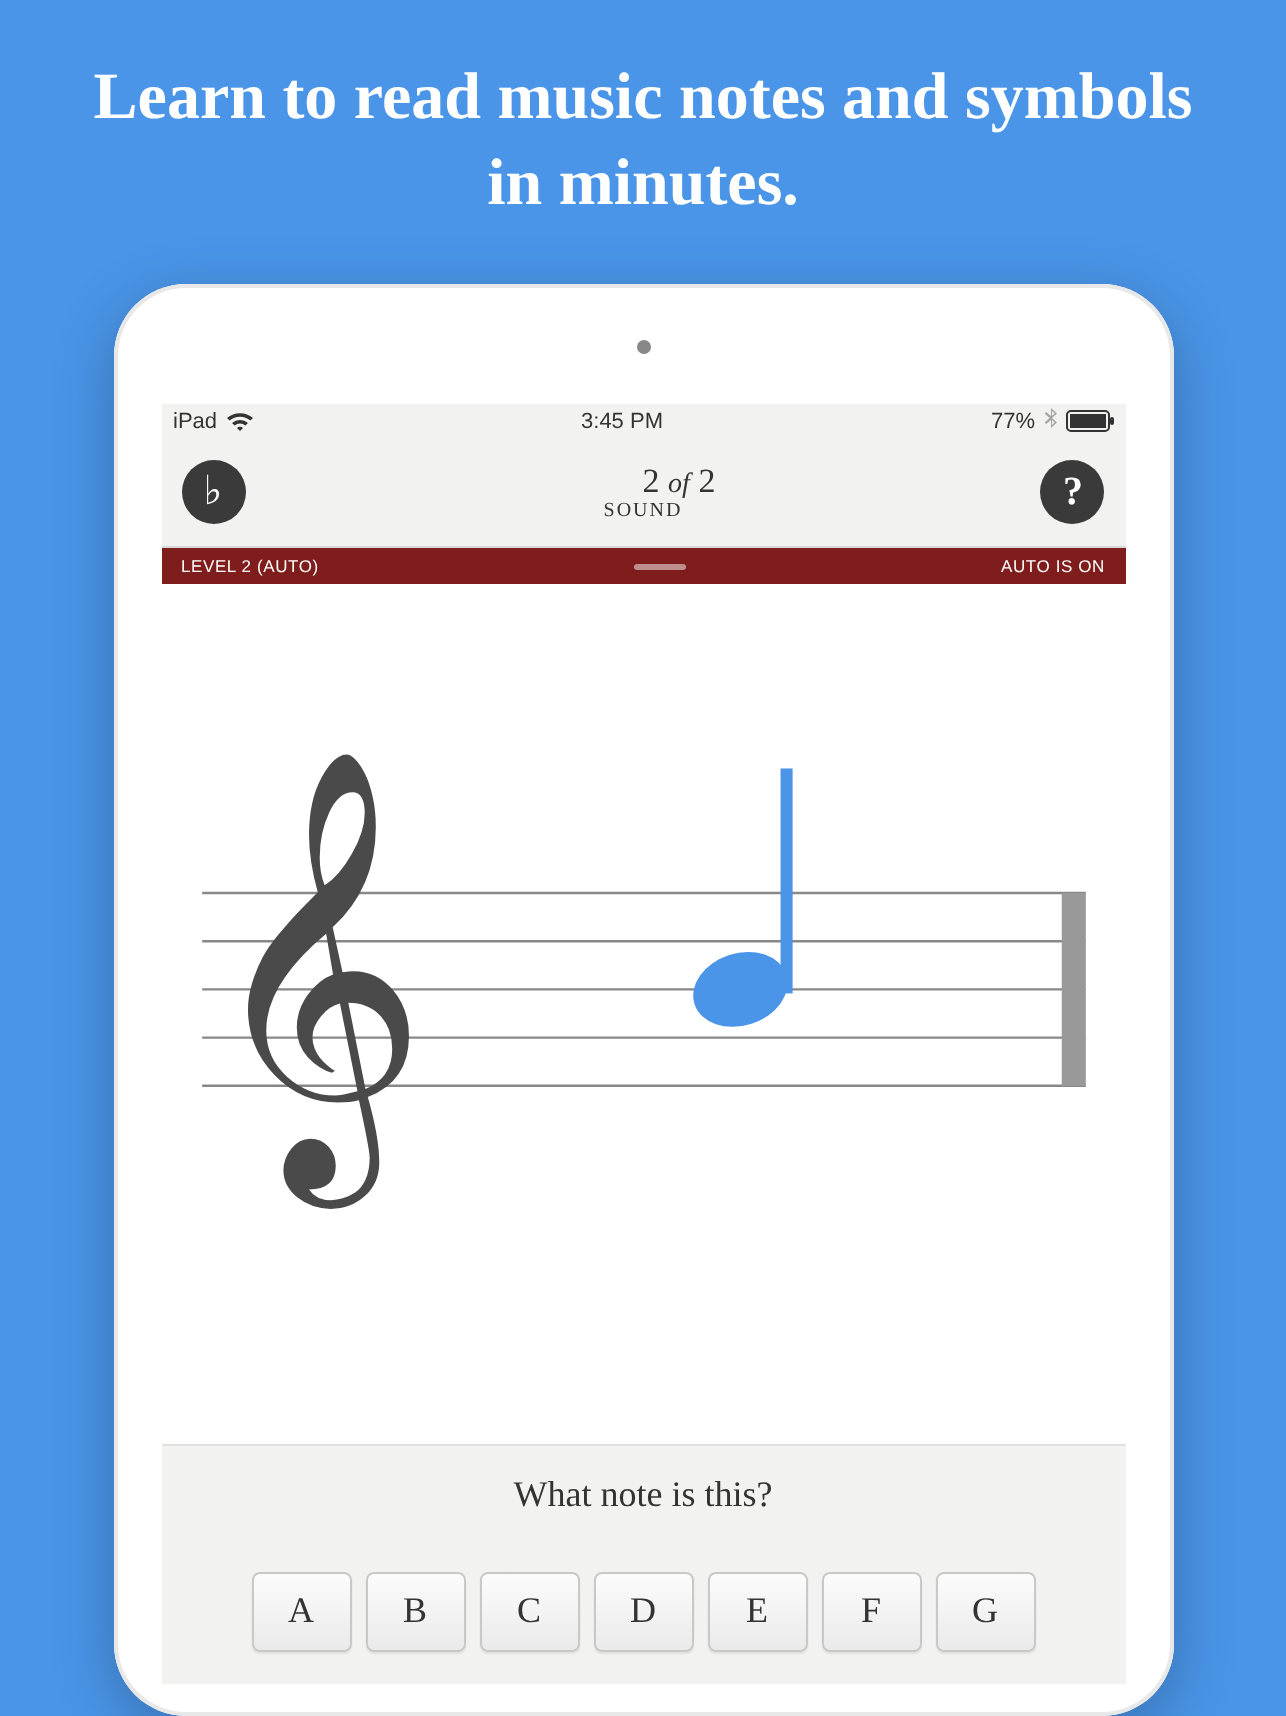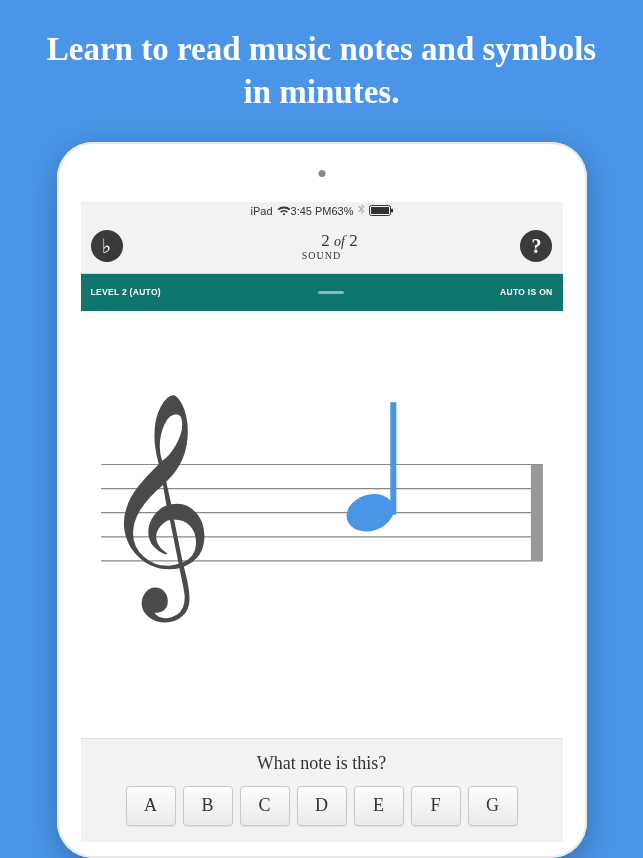--- a/index.html
+++ b/index.html
@@ -47,21 +47,21 @@
       background: #f2f2f0;
       position: relative;
       display: flex;
       flex-direction: column;
     }
     
     .status-bar {
       height: 18px;
       display: flex;
       align-items: center;
-      justify-content: center;
+      justify-content: space-between;
       padding: 0 6px;
       font-family: -apple-system, Helvetica, Arial, sans-serif;
       font-size: 11px;
       color: #333;
     }
     .status-left, .status-right { display: flex; align-items: center; gap: 4px; }
     .wifi-icon svg { display: block; }
     .bt-icon { opacity: 0.4; }
     .battery-icon svg { display: block; }
     
@@ -89,31 +89,30 @@
     .header-center {
       text-align: center;
       font-family: Georgia, serif;
       color: #333;
     }
     .score-line { font-size: 17px; margin-left: 36px; }
     .score-line .of { font-style: italic; font-size: 14px; }
     .score-label { font-size: 10px; letter-spacing: 1px; margin-top: -1px; }
     
     .banner {
-      height: 37px;
-      background: #0f766e;
+      height: 18px;
+      background: #7f1d1d;
       display: flex;
       align-items: center;
       justify-content: space-between;
       padding: 0 10px;
       color: #fff;
       font-family: Arial, sans-serif;
       font-size: 8.5px;
       letter-spacing: 0.3px;
-      font-weight: bold;
     }
     .banner-handle {
       width: 26px;
       height: 3px;
       background: rgba(255,255,255,0.5);
       border-radius: 2px;
       margin-top: 1px;
     }
     
     .staff-area {
@@ -129,21 +128,21 @@
     .question-area {
       background: #f2f2f0;
       padding: 14px 10px 16px;
       border-top: 1px solid #e0e0de;
     }
     .question-text {
       text-align: center;
       font-family: Georgia, serif;
       font-size: 18px;
       color: #333;
-      margin-bottom: 12px;
+      margin-bottom: 28px;
     }
     .answer-row {
       display: flex;
       justify-content: center;
       gap: 7px;
     }
     .answer-btn {
       width: 50px;
       height: 40px;
       background: linear-gradient(#fcfcfc, #eaeaea);
@@ -172,21 +171,21 @@
       <div class="status-left">
         <span>iPad</span>
         <span class="wifi-icon">
           <svg width="14" height="10" viewBox="0 0 14 10">
               <path d="M7 9.5 L5.5 8 A2 2 0 0 1 8.5 8 Z M3 5.5 A6 6 0 0 1 11 5.5 L9.7 6.8 A4 4 0 0 0 4.3 6.8 Z M0.5 3 A10 10 0 0 1 13.5 3 L12.2 4.3 A8 8 0 0 0 1.8 4.3 Z" fill="#333"></path>
             </svg>
         </span>
       </div>
       <div>3:45 PM</div>
       <div class="status-right">
-        <span>63%</span>
+        <span>77%</span>
         <span class="bt-icon">
           <svg width="7" height="11" viewBox="0 0 7 11">
               <path d="M3.5 0 L6.5 2.7 L4 5 L6.5 7.3 L3.5 10 L3.5 6 L1 8 L0.3 7.3 L2.8 5 L0.3 2.7 L1 2 L3.5 4 Z M4 1.5 L4 4 L5.3 2.7 Z M4 6 L4 8.5 L5.3 7.3 Z" fill="#333"></path>
             </svg>
         </span>
         <span class="battery-icon">
           <svg width="24" height="11" viewBox="0 0 24 11">
               <rect x="0.5" y="0.5" width="21" height="10" rx="2" fill="none" stroke="#333" stroke-width="1"></rect>
               <rect x="2" y="2" width="18" height="7" fill="#333"></rect>
               <rect x="22" y="3.5" width="2" height="4" rx="1" fill="#333"></rect>

